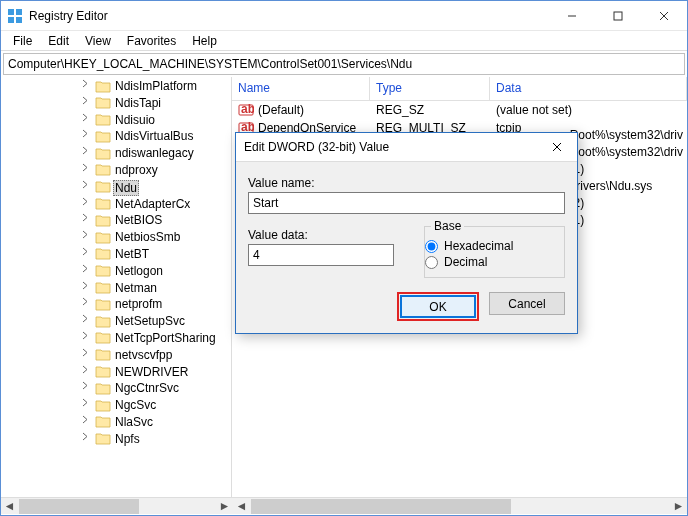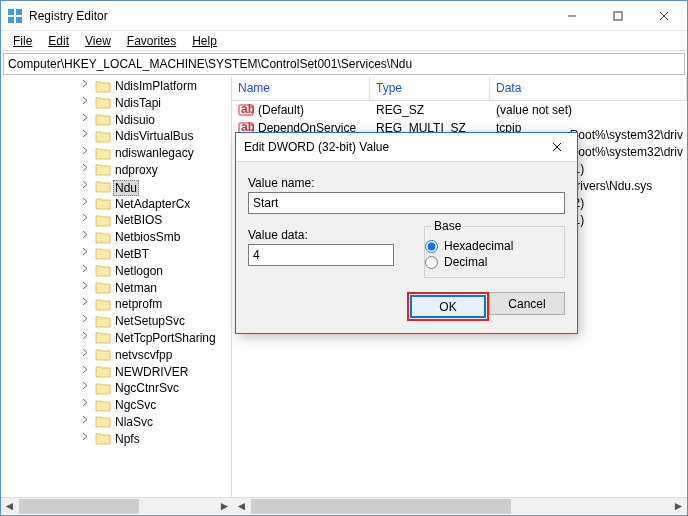--- a/index.html
+++ b/index.html
@@ -2,21 +2,21 @@
 <html><head>
 <meta charset="utf-8">
 <style>
 * { box-sizing: border-box; margin: 0; padding: 0; font-family: "Segoe UI", Tahoma, sans-serif; font-size: 12px; }
 body { background: #fff; width: 688px; height: 516px; overflow: hidden; border: 1px solid #5a8fd6; position: relative; }
 .titlebar { height: 30px; display: flex; align-items: center; padding-left: 6px; background: #fff; border-bottom: 1px solid #e8e8e8; }
 .titlebar .app-icon { width: 16px; height: 16px; display: inline-block; margin-right: 6px; }
 .titlebar .title { flex: 1; color: #000; font-size: 12px; }
 .winbtn { width: 46px; height: 30px; display: flex; align-items: center; justify-content: center; color: #555; }
 .menubar { height: 20px; display: flex; align-items: center; padding-left: 4px; border-bottom: 1px solid #ddd; }
-.menubar span { padding: 2px 8px; color: #000; text-decoration: underline; }
+.menubar span { padding: 2px 8px; color: #000; }
 .addrbar { height: 22px; border: 1px solid #bfbfbf; margin: 2px; padding: 2px 4px; display: flex; align-items: center; background: #fff; }
 .content { display: flex; height: calc(100% - 30px - 20px - 26px - 18px); }
 .tree { width: 231px; overflow: hidden; border-right: 1px solid #ddd; position: relative; }
 .tree-inner { padding-top: 2px; }
 .tree-row { display: flex; align-items: flex-start; height: 16.8px; padding-left: 0; white-space: nowrap; }
 .tree-row .indent { display: inline-block; }
 .tree-row .tw { width: 14px; text-align: center; color: #666; font-size: 11px; line-height: 1; }
 .tree-row .fold { width: 16px; height: 14px; margin-right: 2px; display: inline-flex; align-items: center; justify-content: center; }
 .tree-row .label { padding: 0 2px; }
 .tree-row.selected .label { background: #d9d9d9; border: 1px dotted #777; padding: 0 1px; }
@@ -36,21 +36,21 @@
 .dialog .dclose { width: 40px; height: 29px; display: flex; align-items: center; justify-content: center; }
 .dialog .dbody { padding: 8px 12px 12px 12px; }
 .dialog label.lbl { display: block; color: #000; margin: 6px 0 2px 0; }
 .dialog input[type=text] { border: 1px solid #7a7a7a; background: #fff; padding: 3px 4px; font-size: 12px; }
 .dialog .vn { width: 100%; }
 .dialog .vd { width: 146px; }
 .dialog .row2 { display: flex; gap: 26px; }
 .dialog .basebox { border: 1px solid #d0d0d0; padding: 10px 10px 6px 0; margin-top: 4px; position: relative; flex: 1; }
 .dialog .basebox .legend { position: absolute; top: -8px; left: 6px; background: #f0f0f0; padding: 0 3px; color: #000; }
 .dialog .radio { display: flex; align-items: center; margin: 2px 0; gap: 6px; }
-.dialog .btns { display: flex; justify-content: flex-end; margin-top: 14px; }
+.dialog .btns { display: flex; justify-content: flex-end; gap: 10px; margin-top: 14px; }
 .dialog button { width: 76px; height: 23px; border: 1px solid #adadad; background: #e1e1e1; }
 .dialog button.ok { border: 2px solid #0a74da; background: #e5f1fb; }
 .ok-highlight { border: 2px solid #e02424; padding: 1px; display: inline-block; }
 svg { display: block; }
 </style>
 </head>
 <body>
 
 <div class="titlebar">
   <span class="app-icon">

